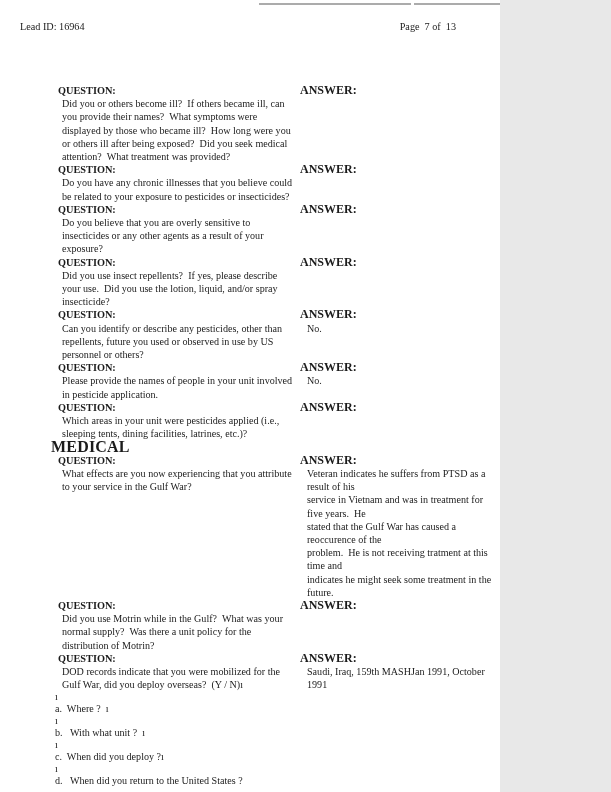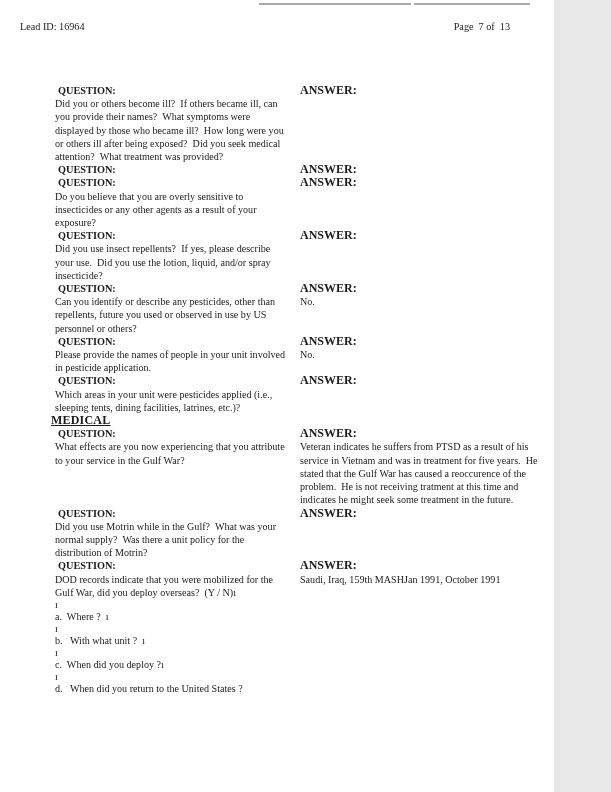--- a/index.html
+++ b/index.html
@@ -1,19 +1,19 @@
 <!DOCTYPE html>
 <html><head>
 <meta charset="utf-8">
 <style>
   * { margin:0; padding:0; box-sizing:border-box; }
   html,body { background:#e8e8e8; }
   .page {
     position:relative;
-    width:554px; height:792px;
+    width:500px; height:792px;
     background:#ffffff;
     font-family:"Liberation Serif", serif;
     color:#1b1b1b;
     overflow:hidden;
     font-size:10.1px;
     line-height:13.2px;
   }
   .artifact-line { position:absolute; top:3px; height:2px; background:#ababab; }
   .artifact-1 { left:259px; width:152px; }
   .artifact-2 { left:414px; width:116px; }
@@ -26,25 +26,25 @@
   }
 
   .content {
     position:absolute; top:84px; left:51px; right:4px;
   }
   .qa-block { display:flex; }
   .q-col { flex:0 0 249px; }
   .a-col { flex:1 1 auto; min-width:0; }
   .q-label { font-weight:bold; padding-left:7px; font-size:10.3px; }
   .a-label { font-weight:bold; font-size:12px; }
-  .q-text, .a-text { white-space:pre-wrap; padding-left:4px; }
+  .q-text, .a-text { white-space:pre-wrap; padding-left:4px;margin-left:7px; }
   .a-text { padding-left:0; }
   .q-sublist { white-space:pre-wrap; padding-left:4px; line-height:12px; }
   .section-header {
-    font-weight:bold; font-size:12px; line-height:13.2px; letter-spacing:0.2px;text-decoration:underline;
+    font-weight:bold; font-size:16px; line-height:13.2px; letter-spacing:0.2px;
   }
 </style>
 </head>
 <body>
 
 <div class="page">
 
   <div class="artifact-line artifact-1"></div>
   <div class="artifact-line artifact-2"></div>
   <div class="artifact-line artifact-3"></div>
@@ -67,20 +67,22 @@
       </div>
       <div class="a-col">
         <div class="a-label">ANSWER:</div>
         <div class="a-text"></div>
       </div>
     </div>
 
     <div class="qa-block">
       <div class="q-col">
         <div class="q-label">QUESTION:</div>
+        <div class="q-text">Do you have any chronic illnesses that you believe could
+be related to your exposure to pesticides or insecticides?</div>
       </div>
       <div class="a-col">
         <div class="a-label">ANSWER:</div>
         <div class="a-text"></div>
       </div>
     </div>
 
     <div class="qa-block">
       <div class="q-col">
         <div class="q-label">QUESTION:</div>

